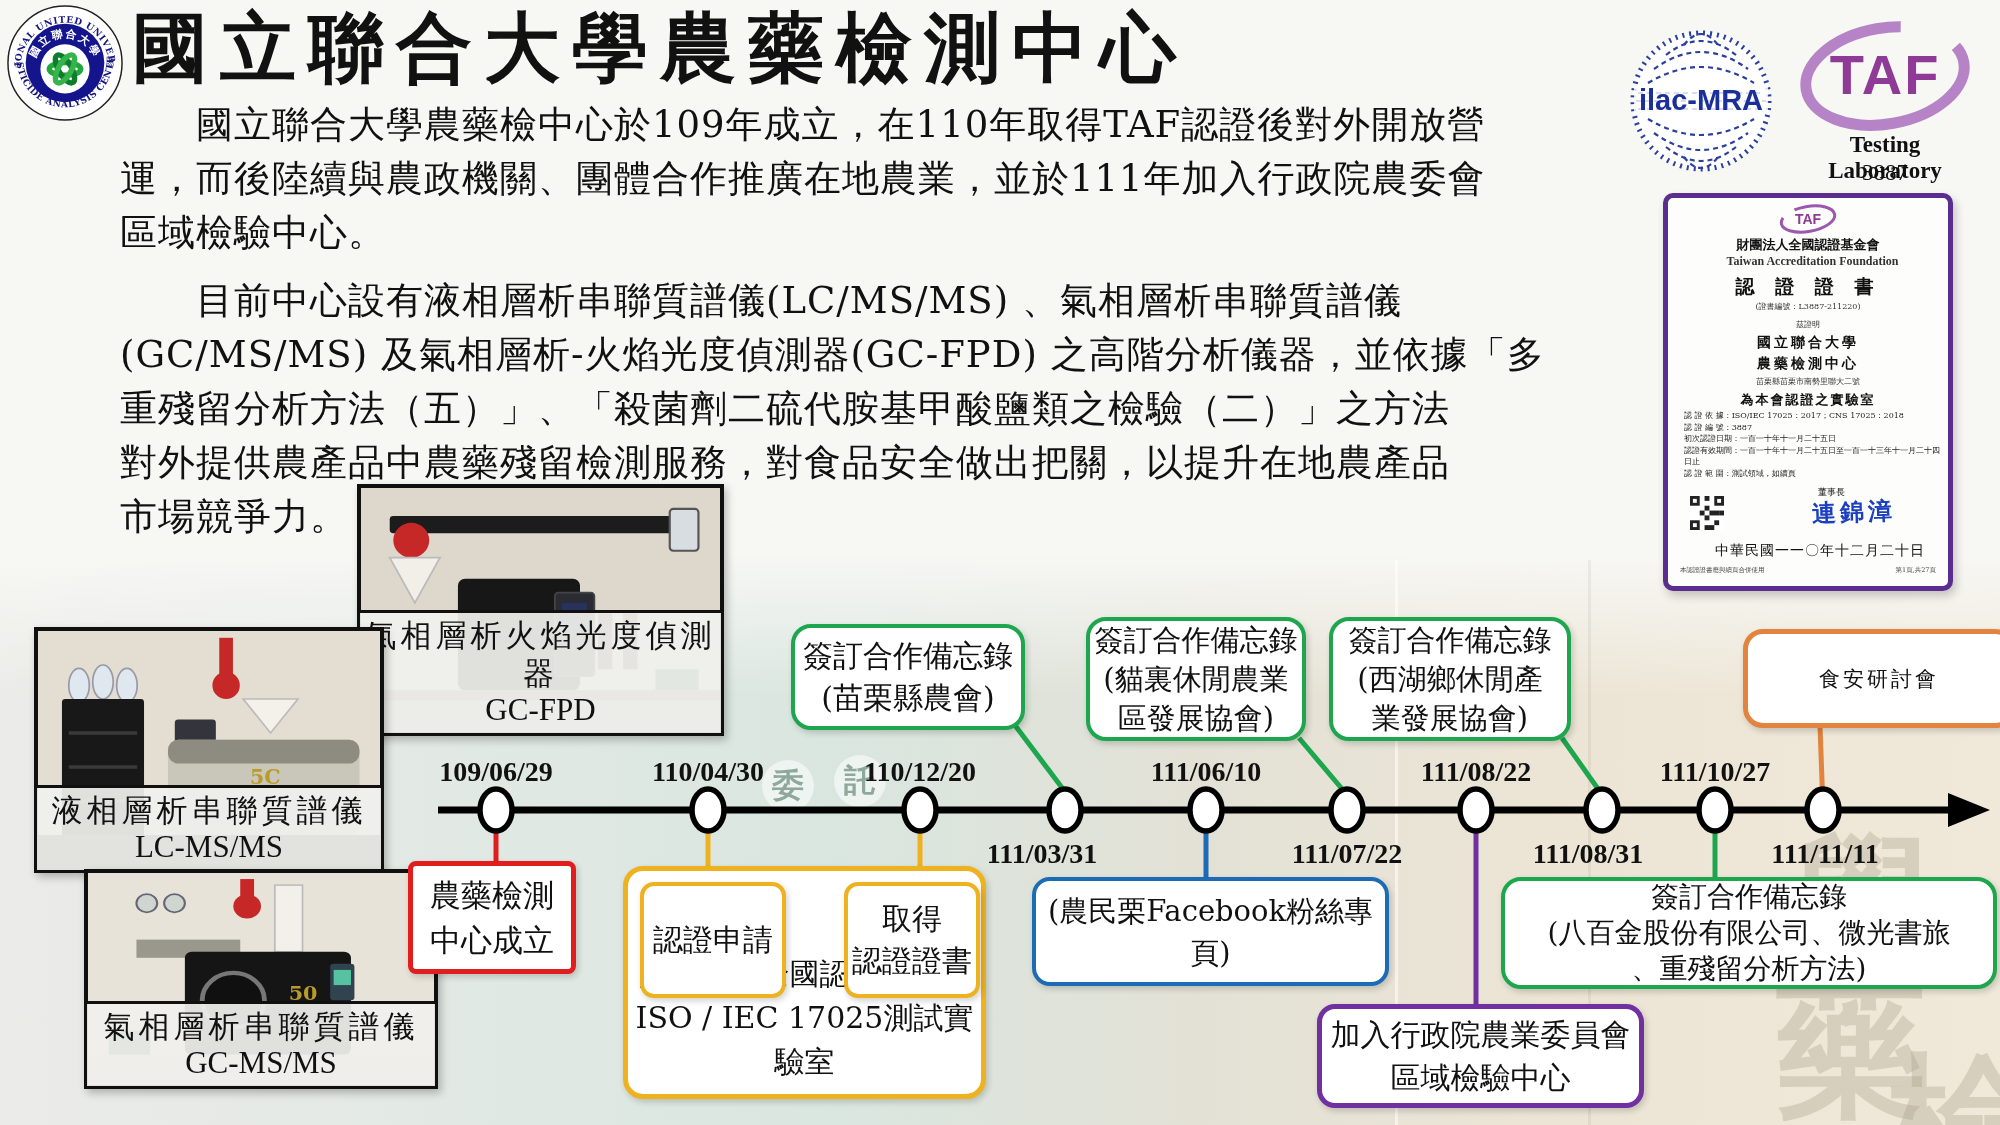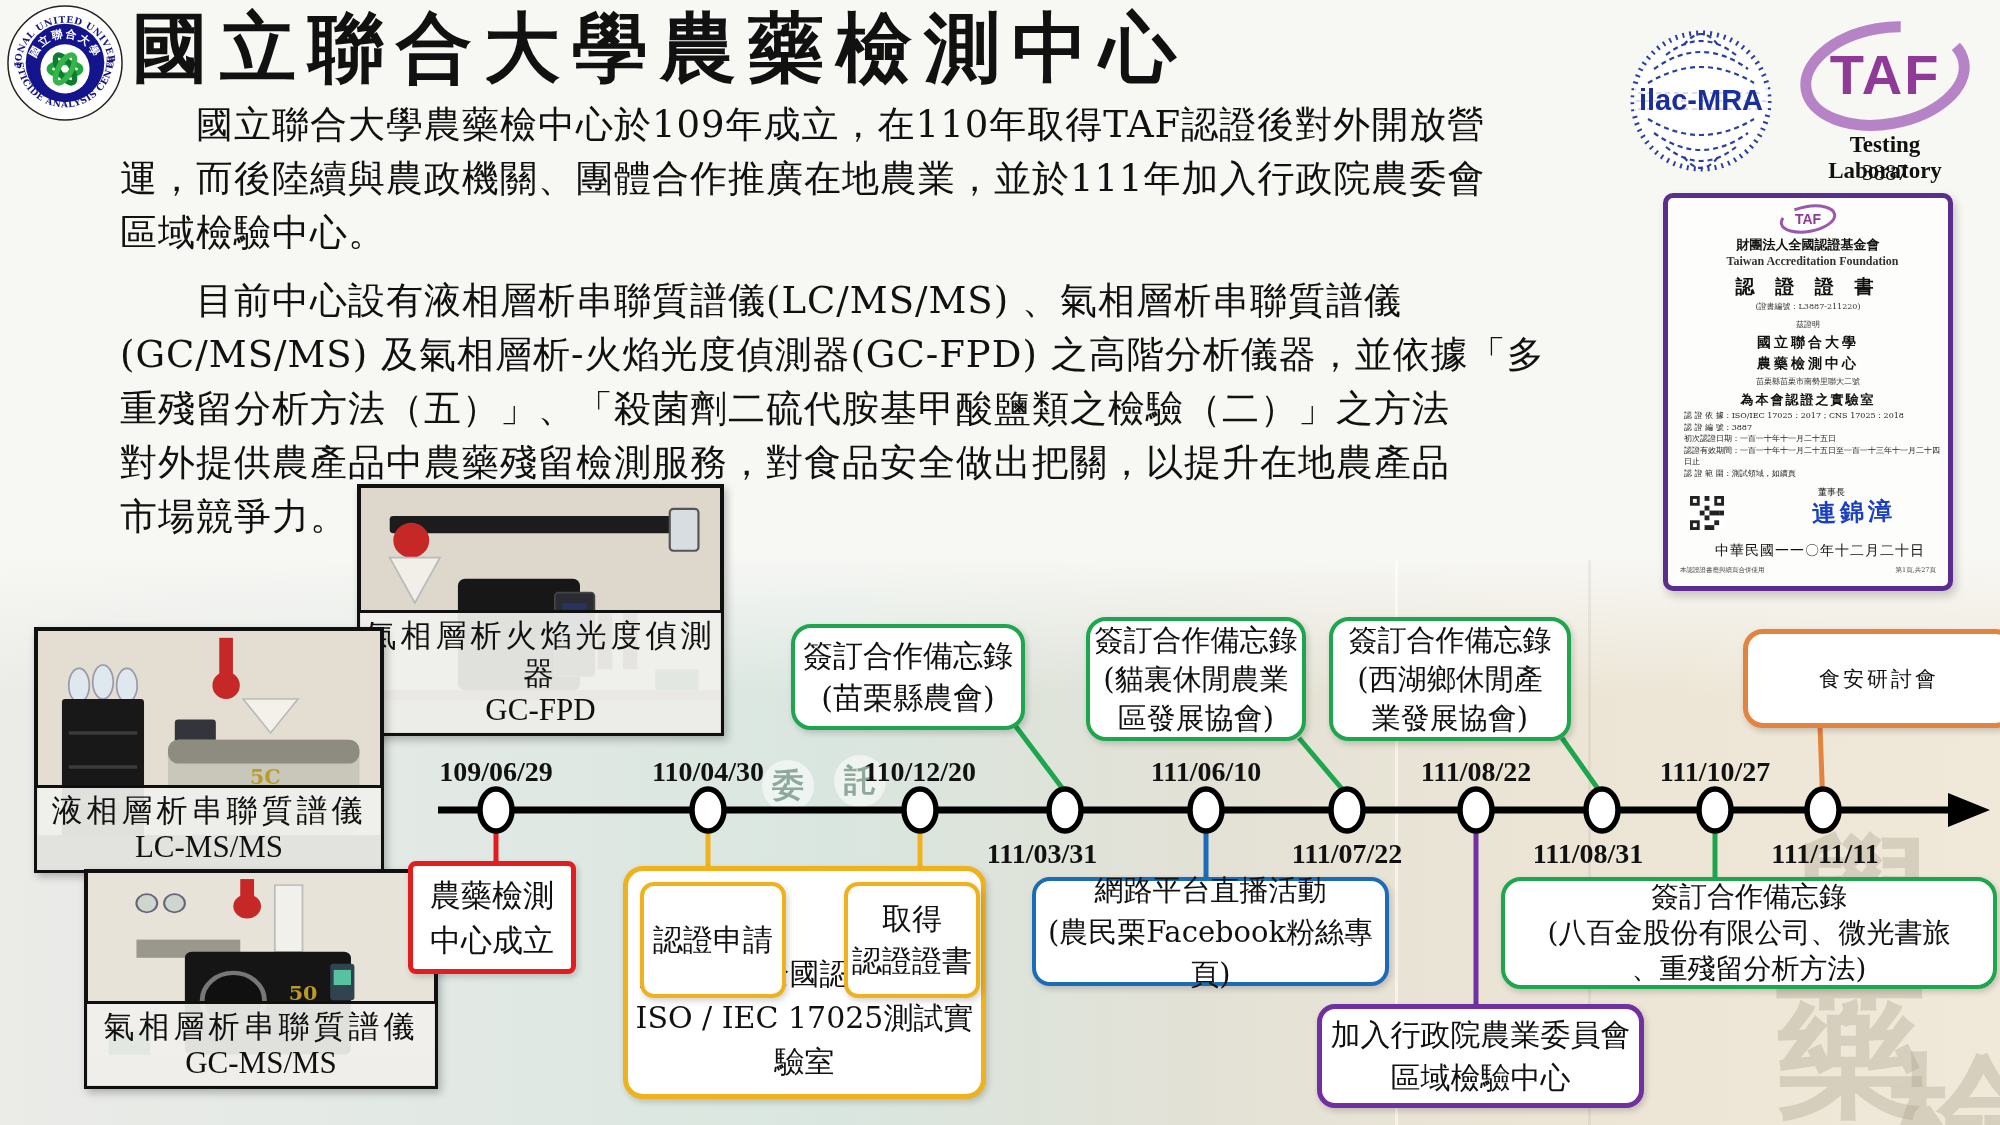--- a/index.html
+++ b/index.html
@@ -333,21 +333,20 @@
       <div>取得</div>
       <div>認證證書</div>
     </div>
     <div style="font-size:30px;line-height:44px;text-align:center;">
       <div>財團法人全國認證基金會</div>
       <div>ISO / IEC 17025測試實驗室</div>
     </div>
   </div>
 
   <div class="callout blue-b" style="left:1032px;top:877px;width:357px;height:109px;font-size:29px;line-height:42px;z-index:6;">
-    <div>網路平台直播活動</div>
     <div>(農民栗Facebook粉絲專頁)</div>
   </div>
 
   <div class="callout green-b" style="left:1501px;top:877px;width:496px;height:112px;font-size:28px;line-height:36px;z-index:6;">
     <div>簽訂合作備忘錄</div>
     <div>(八百金股份有限公司、微光書旅</div>
     <div>、重殘留分析方法)</div>
   </div>
 
   <div class="callout purple-b" style="left:1317px;top:1004px;width:327px;height:104px;font-size:30px;line-height:43px;z-index:6;">

